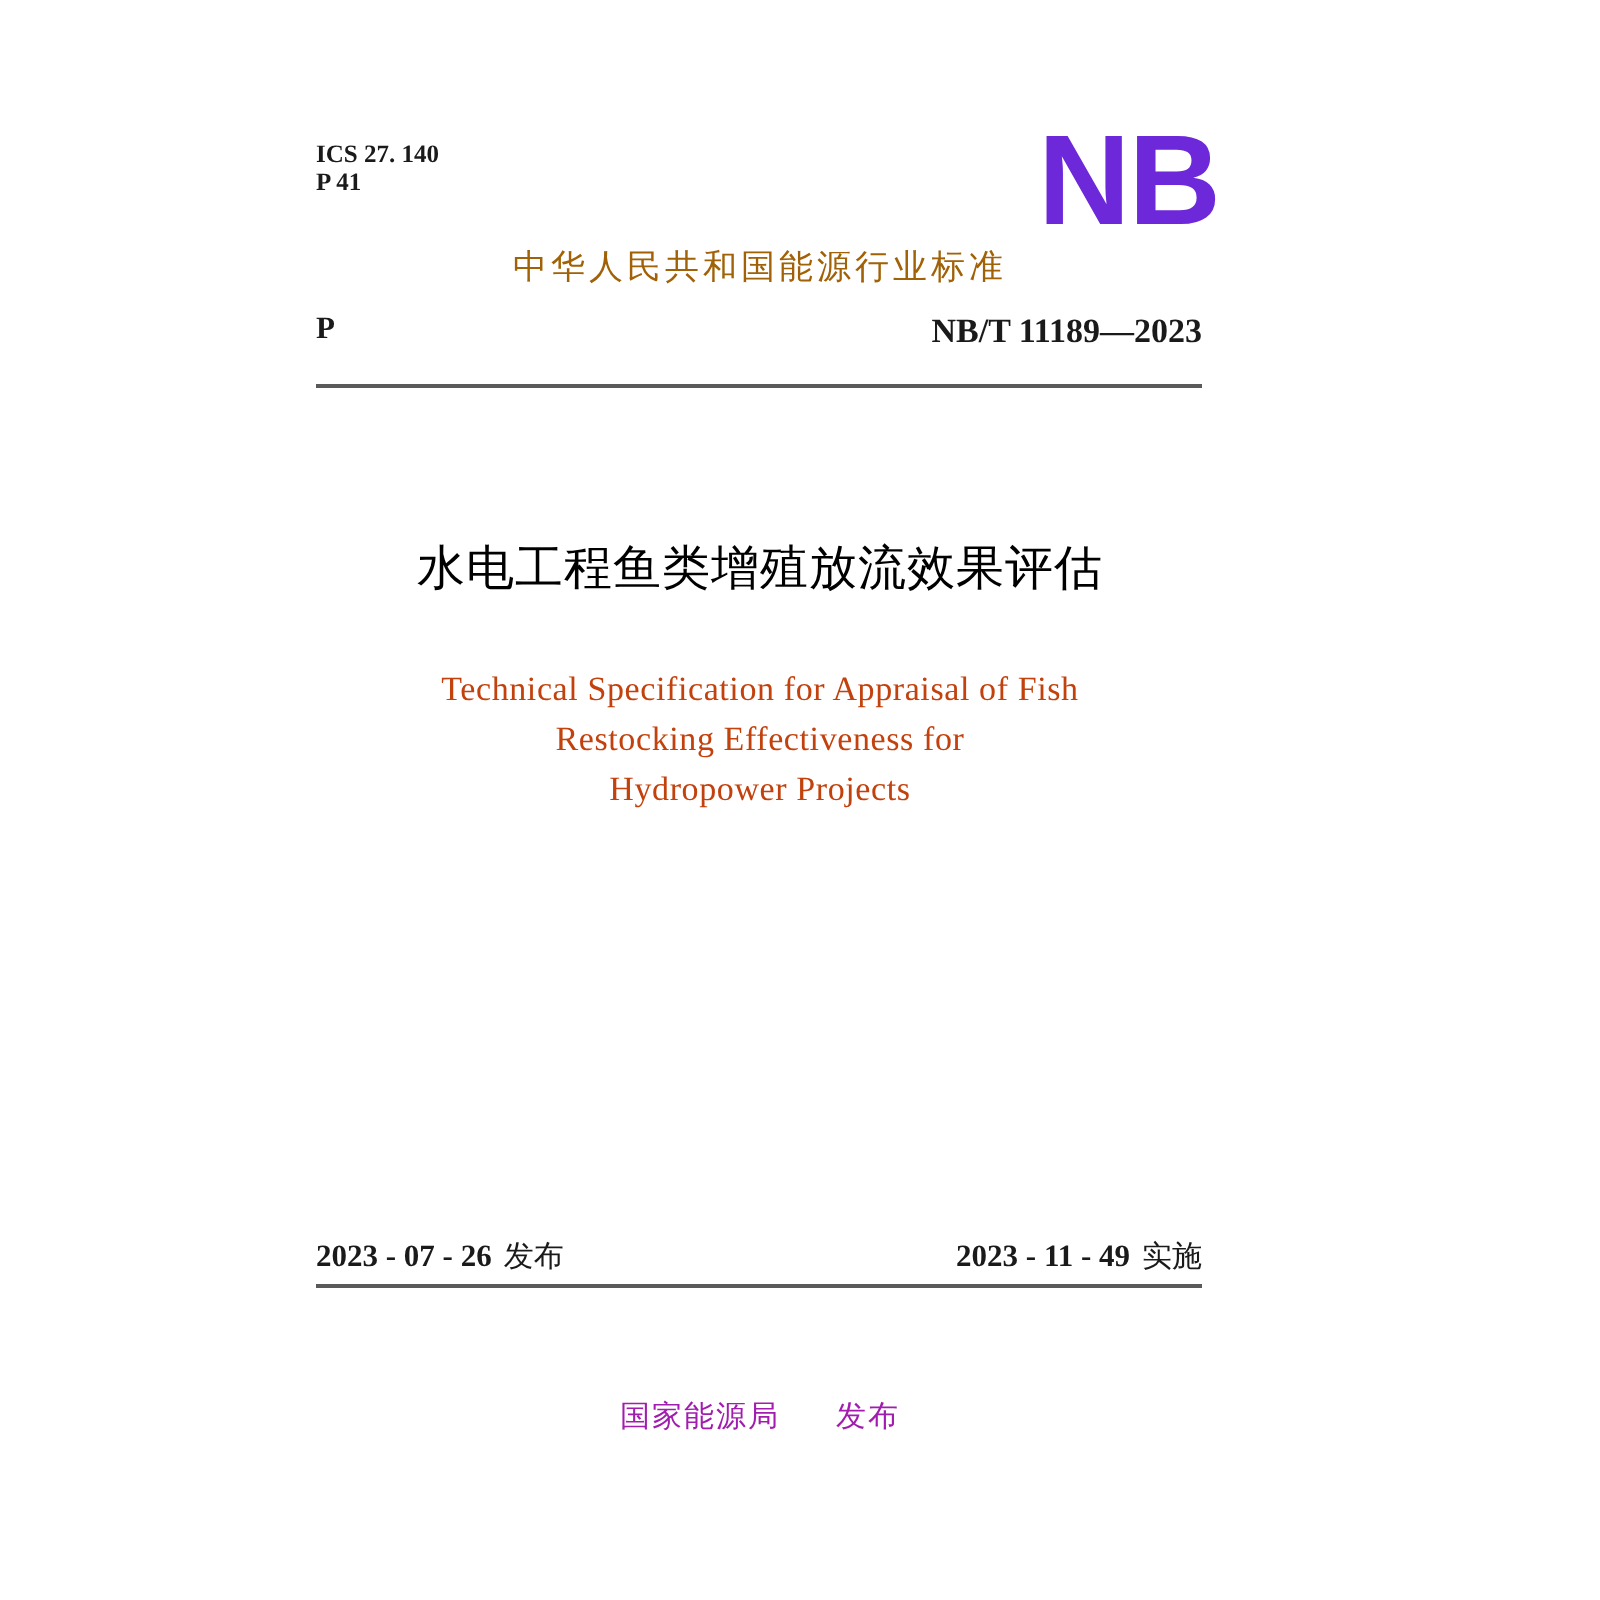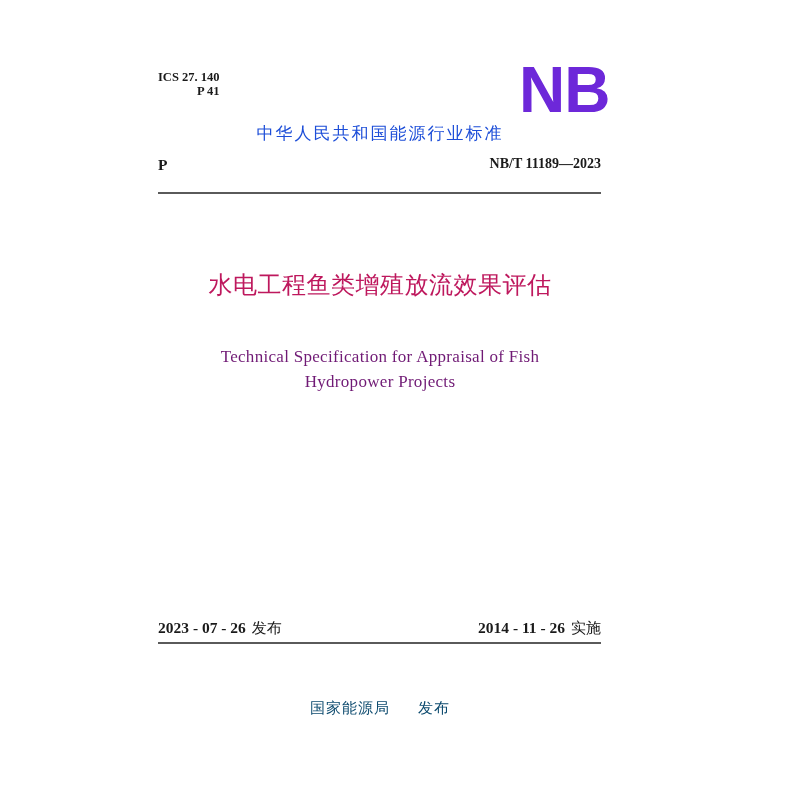--- a/index.html
+++ b/index.html
@@ -8,80 +8,80 @@
       background: #ffffff;
     }
     body {
       width: 800px;
       height: 800px;
       position: relative;
       overflow: hidden;
       color: #1a1a1a;
     }
     .abs { position: absolute; }
-    .serif { font-family: "Liberation Serif", "DejaVu Serif", serif; text-align: right; }
+    .serif { font-family: "Liberation Serif", "DejaVu Serif", serif; }
     .sans { font-family: "DejaVu Sans", "Liberation Sans", sans-serif; }
 
     .ics {
       left: 158px; top: 70px;
       font-size: 12.5px; font-weight: bold; line-height: 14px;
     }
     .nb-logo {
       left: 519px; top: 60px;
       font-family: "Liberation Sans", "DejaVu Sans", sans-serif;
       font-size: 64px; font-weight: bold; letter-spacing: -1px;
       line-height: 60px; color: #6d28d9;
     }
     .std-type {
       left: 0; width: 760px; top: 122px;
       text-align: center;
       font-size: 17px; letter-spacing: 2px;
-      color: #1d4ed8;
+      color: #a16207;
     }
     .class-p {
       left: 158px; top: 156px;
       font-size: 15.5px; font-weight: bold;
     }
     .std-number {
       right: 199px; top: 156px;
-      font-size: 14px; font-weight: bold;
+      font-size: 17px; font-weight: bold;
     }
     .rule {
       left: 158px; width: 443px; height: 2px;
       background: #5a5a5a;
     }
     .title-cn {
       left: 0; width: 760px; top: 268px;
       text-align: center;
       font-size: 24px; line-height: 34px;
-      color: #be185d;
+      color: #000000;
       letter-spacing: 0.5px;
     }
     .title-en {
-      left: 0; width: 760px; top: 344px;
+      left: 0; width: 760px; top: 332px;
       text-align: center;
       font-size: 17px; line-height: 25px;
-      color: #701a75;
+      color: #c2410c;
       letter-spacing: 0.3px;
     }
     .date-row {
       left: 158px; width: 443px; top: 619px;
       display: flex; justify-content: space-between;
       font-size: 15.5px; font-weight: bold;
     }
     .date-row .cn {
       font-family: "DejaVu Sans", sans-serif;
       font-weight: normal; font-size: 15px;
       margin-left: 6px;
     }
     .publisher {
       left: 0; width: 760px; top: 699px;
       text-align: center;
       font-size: 15px; letter-spacing: 1px;
-      color: #0c4a6e;
+      color: #a21caf;
     }
     .publisher .gap { display: inline-block; width: 28px; }
   </style>
 </head>
 <body>
 
 <div class="abs ics serif">
   <div>ICS 27. 140</div>
   <div>P 41</div>
 </div>
@@ -94,29 +94,30 @@
 <div class="abs std-number serif">NB/T 11189—2023</div>
 
 <div class="abs rule" style="top:192px;"></div>
 
 <div class="abs title-cn serif">
   <div>水电工程鱼类增殖放流效果评估</div>
 </div>
 
 <div class="abs title-en serif">
   <div>Technical Specification for Appraisal of Fish</div>
+  <div>Restocking Effectiveness for</div>
   <div>Hydropower Projects</div>
 </div>
 
 <div class="abs date-row serif">
   <div>
     <span>2023 - 07 - 26</span><span class="cn">发布</span>
   </div>
   <div>
-    <span>2014 - 11 - 26</span><span class="cn">实施</span>
+    <span>2023 - 11 - 49</span><span class="cn">实施</span>
   </div>
 </div>
 
 <div class="abs rule" style="top:642px;"></div>
 
 <div class="abs publisher sans">
   <span>国家能源局</span><span class="gap"></span><span>发布</span>
 </div>
 
 </body></html>

